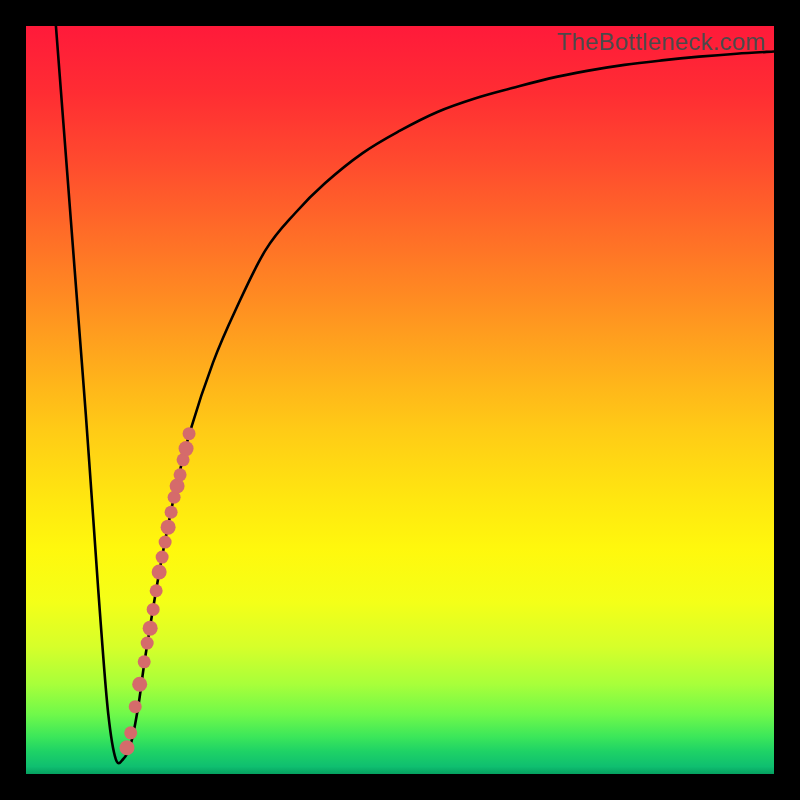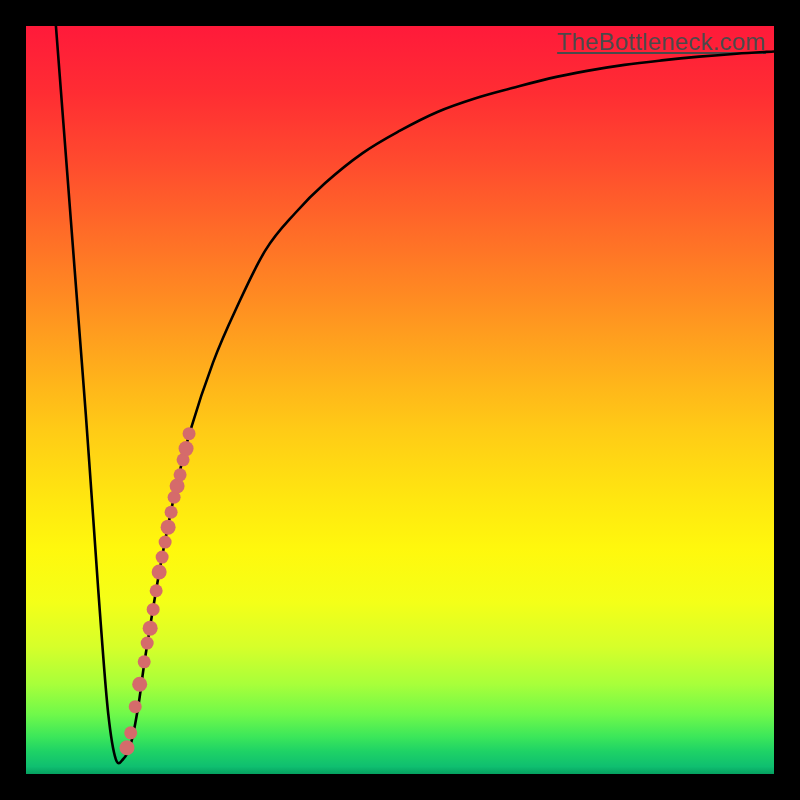--- a/index.html
+++ b/index.html
@@ -48,21 +48,20 @@
   }
   .watermark {
     position: absolute;
     top: 2px;
     right: 8px;
     color: #4a4a4a;
     font-size: 24px;
     font-weight: 400;
     letter-spacing: 0.2px;
     user-select: none;
-    text-decoration: underline;
   }
   svg.plot-svg {
     position: absolute;
     left: 0;
     top: 0;
     width: 748px;
     height: 748px;
     overflow: visible;
   }
   .curve {

